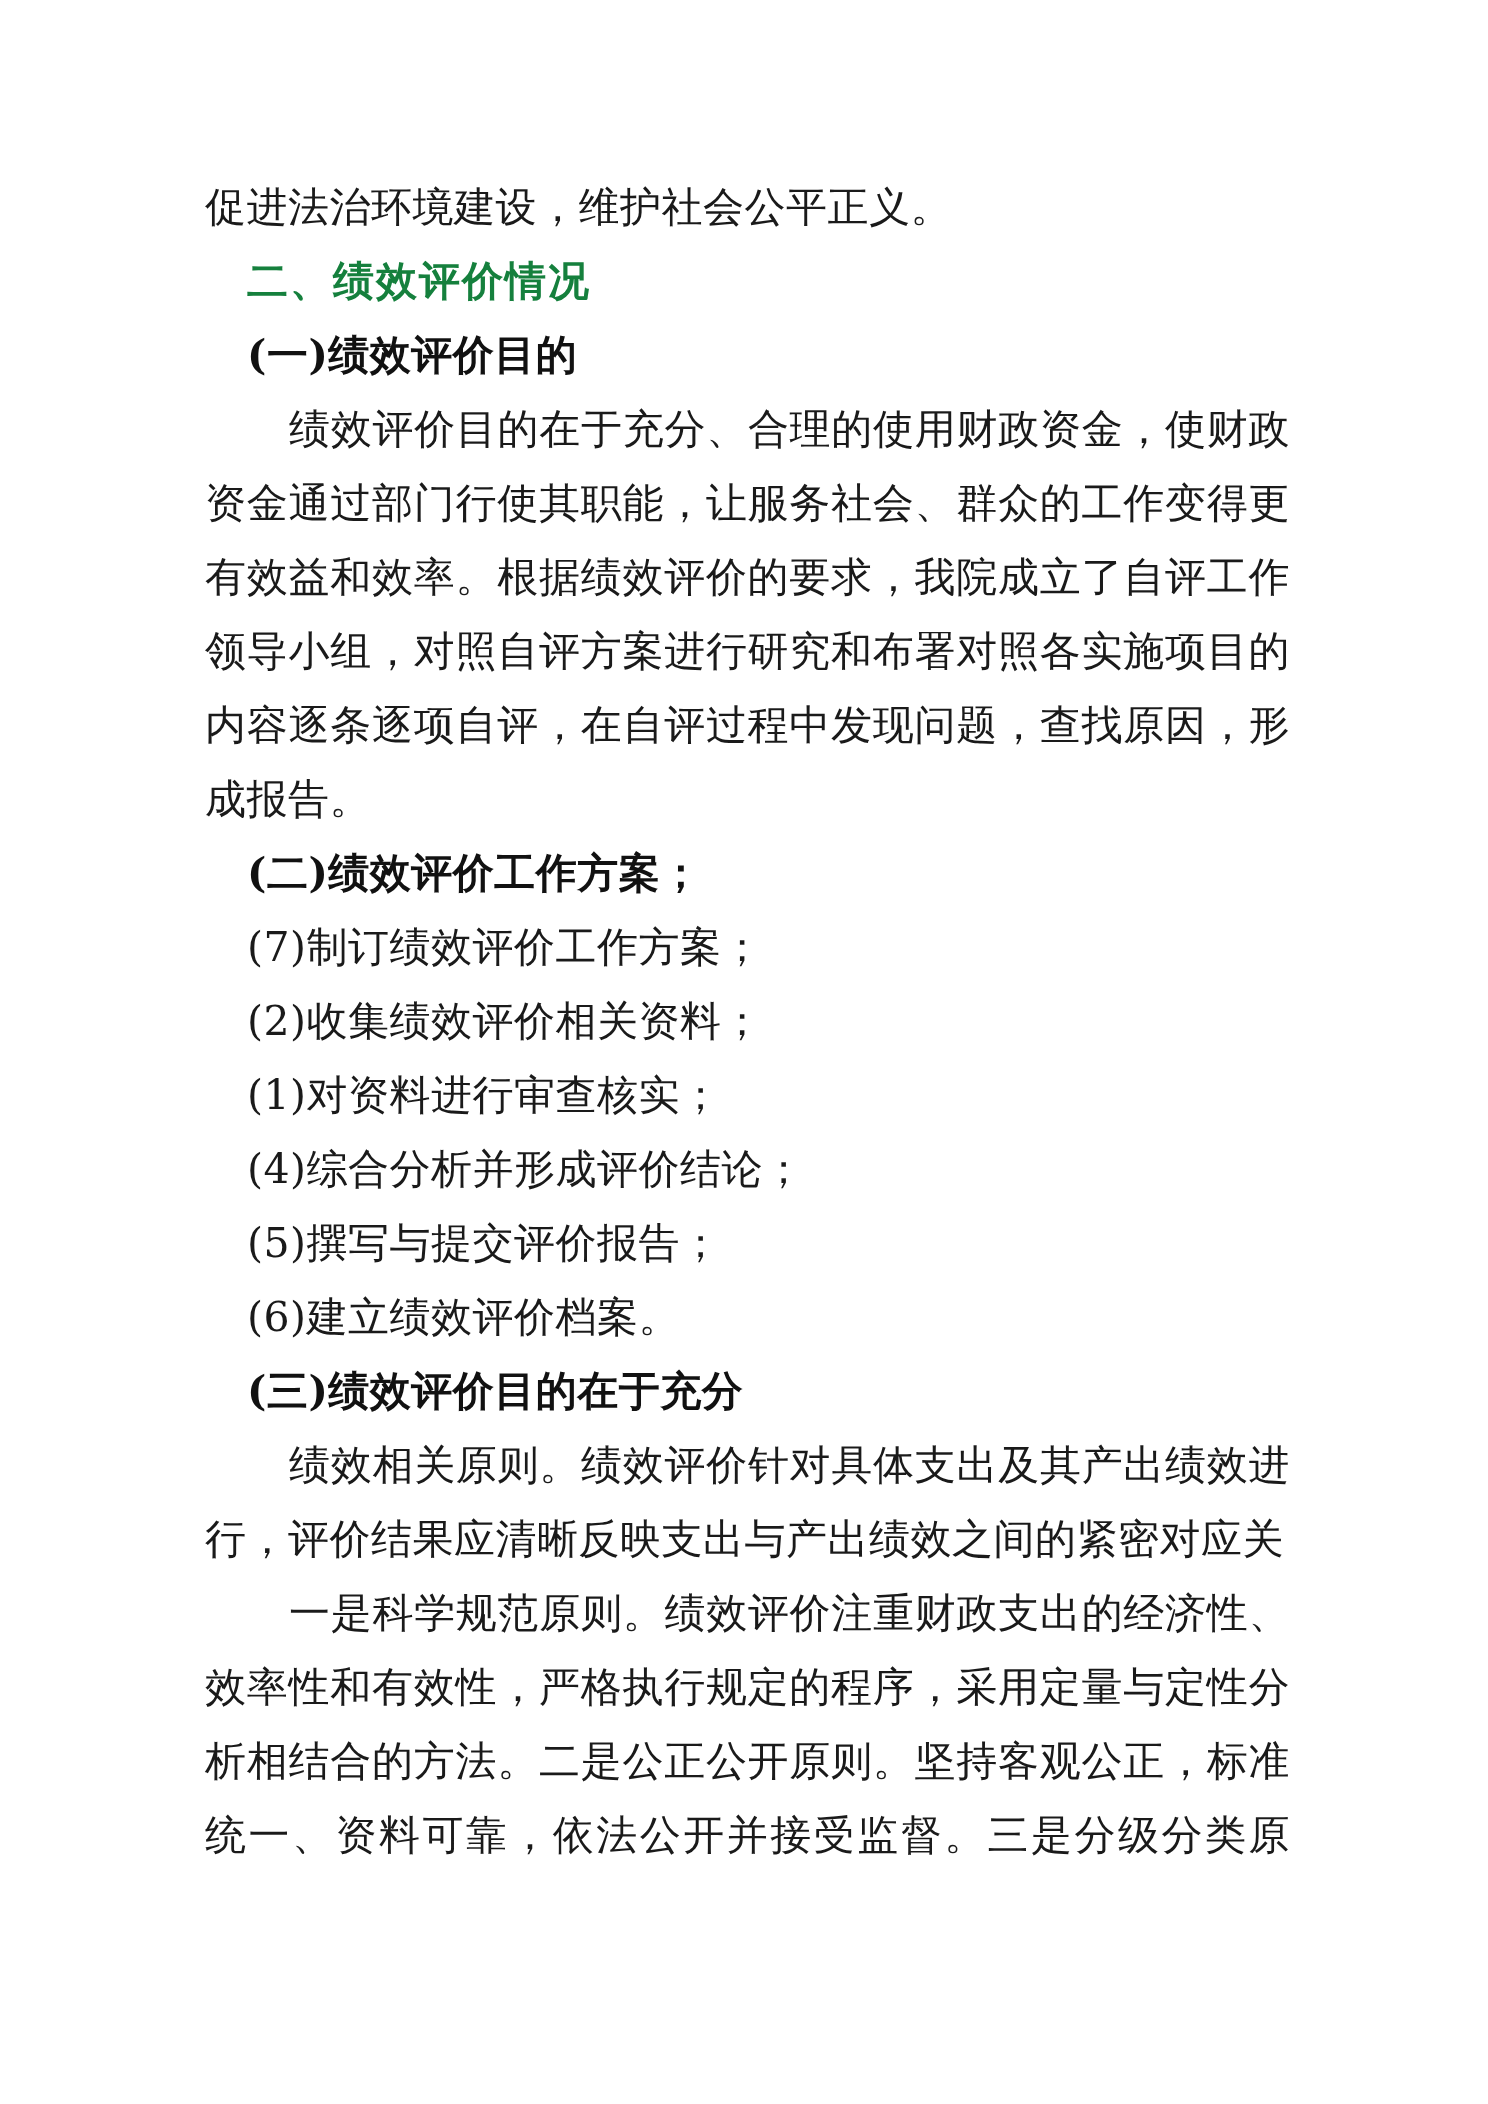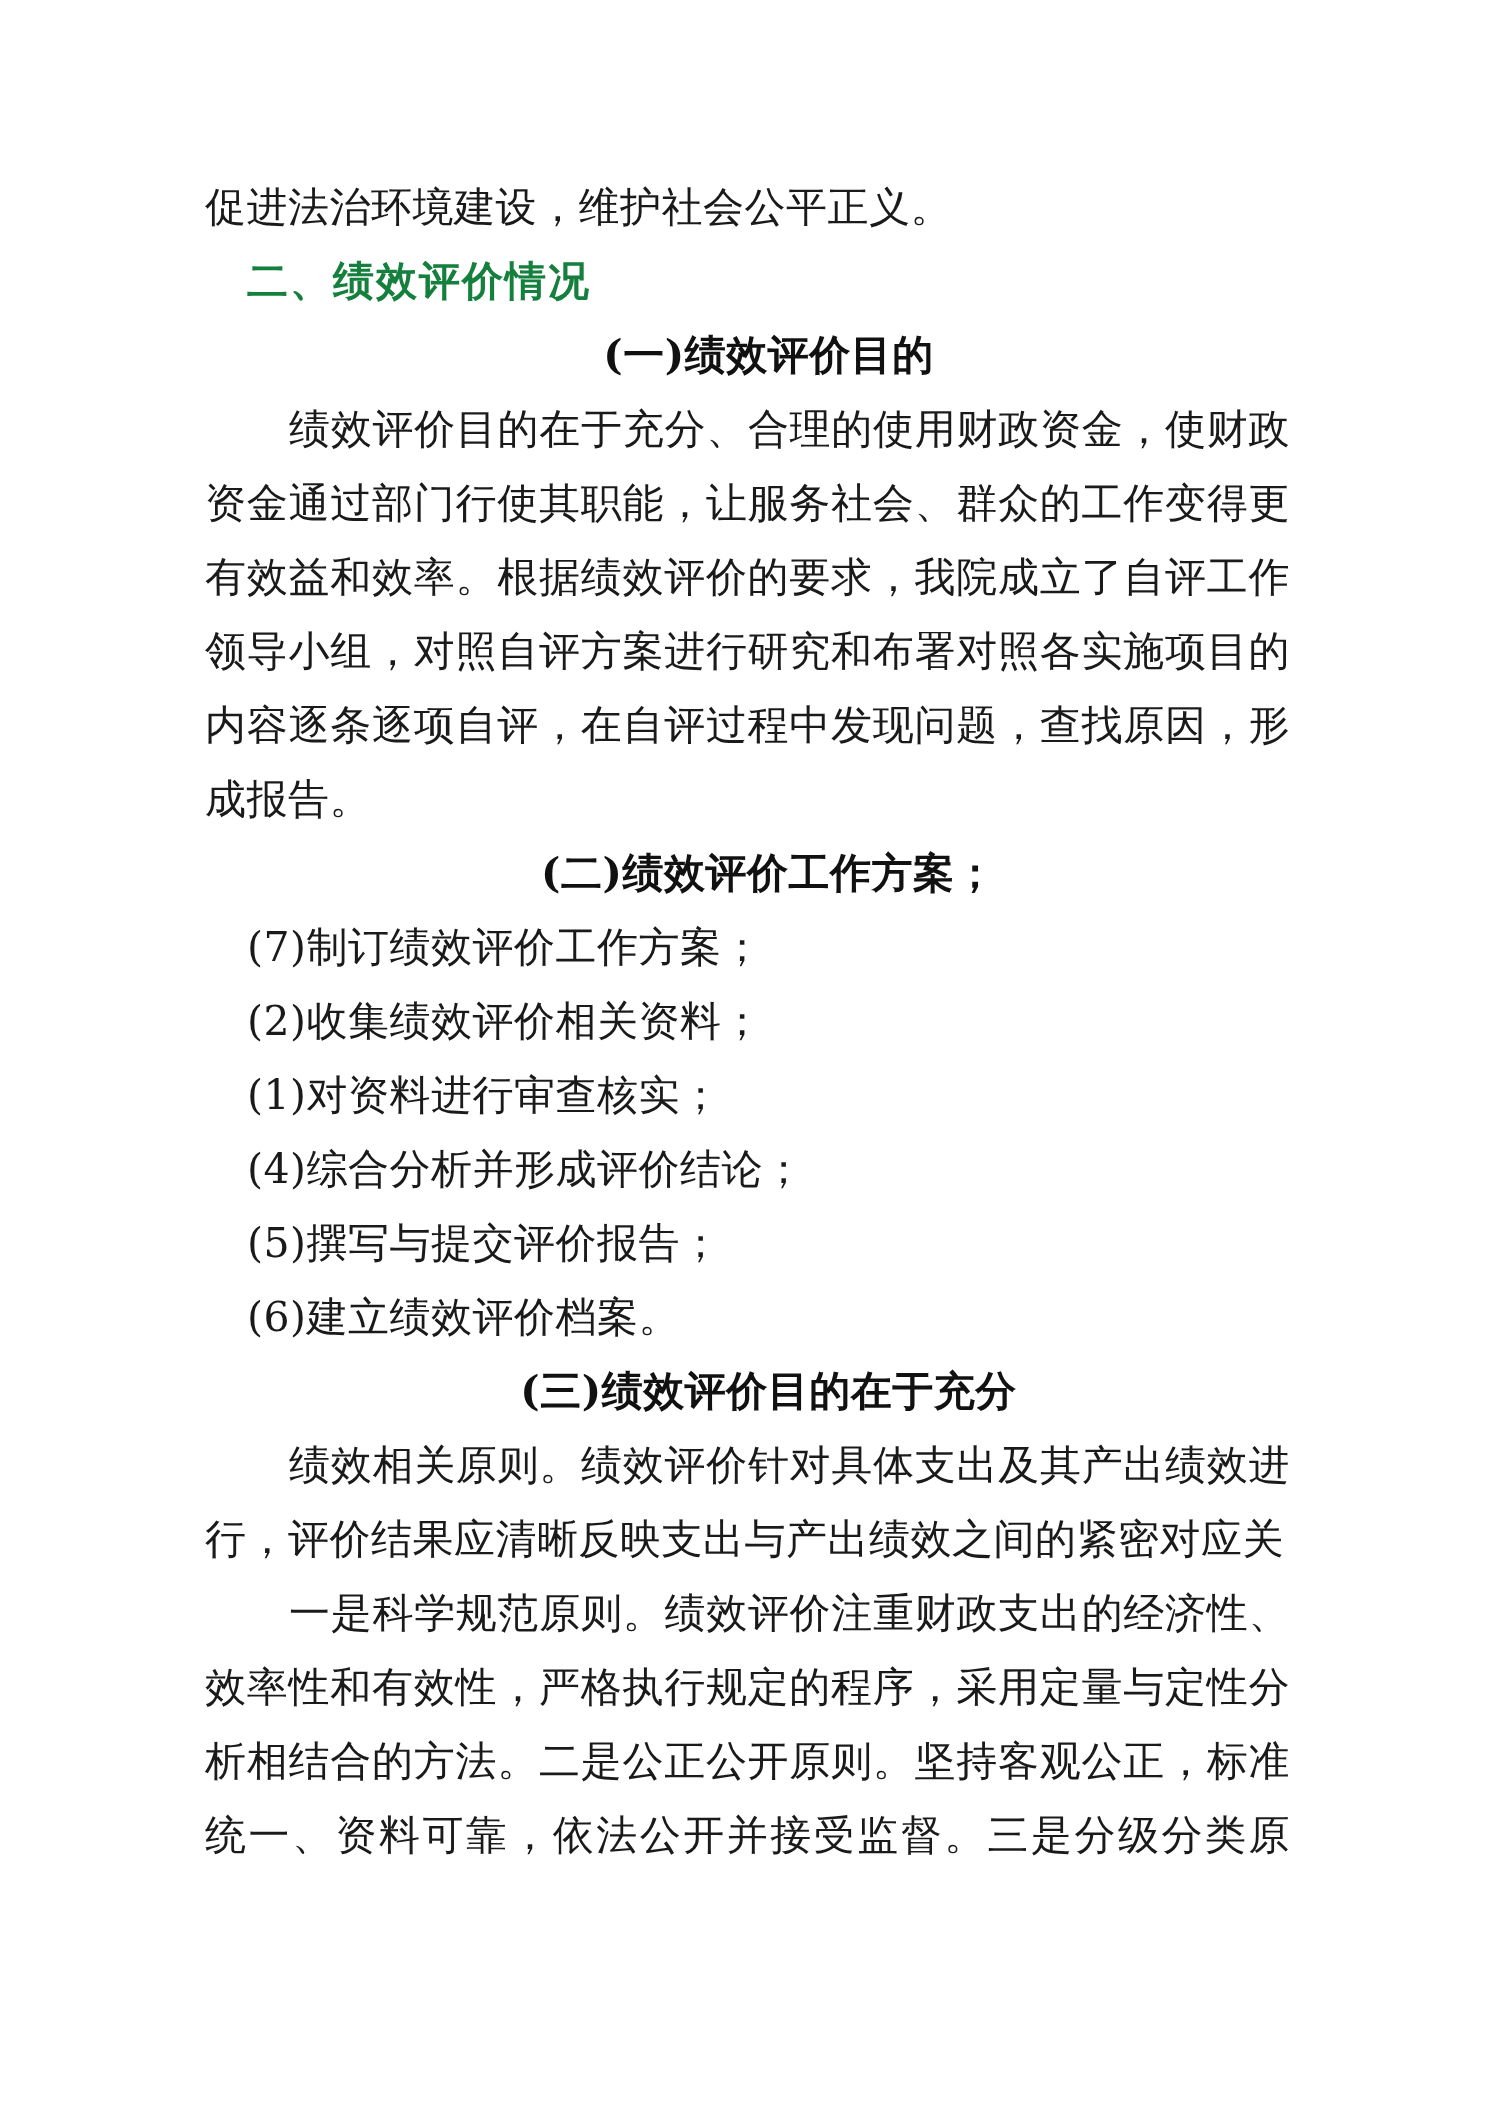--- a/index.html
+++ b/index.html
@@ -39,21 +39,20 @@
   }
   .heading {
     font-family: "DejaVu Serif", serif;
     font-size: 41px;
     line-height: 74px;
     font-weight: bold;
     color: #111111;
     margin: 0;
     text-indent: 42px;
     letter-spacing: 0.5px;
-    text-align: center;
   }
   .heading-major {
     font-family: "DejaVu Serif", serif;
     font-size: 41px;
     line-height: 74px;
     font-weight: bold;
     color: #15803d;
     margin: 0;
     text-indent: 42px;
     letter-spacing: 2px;

